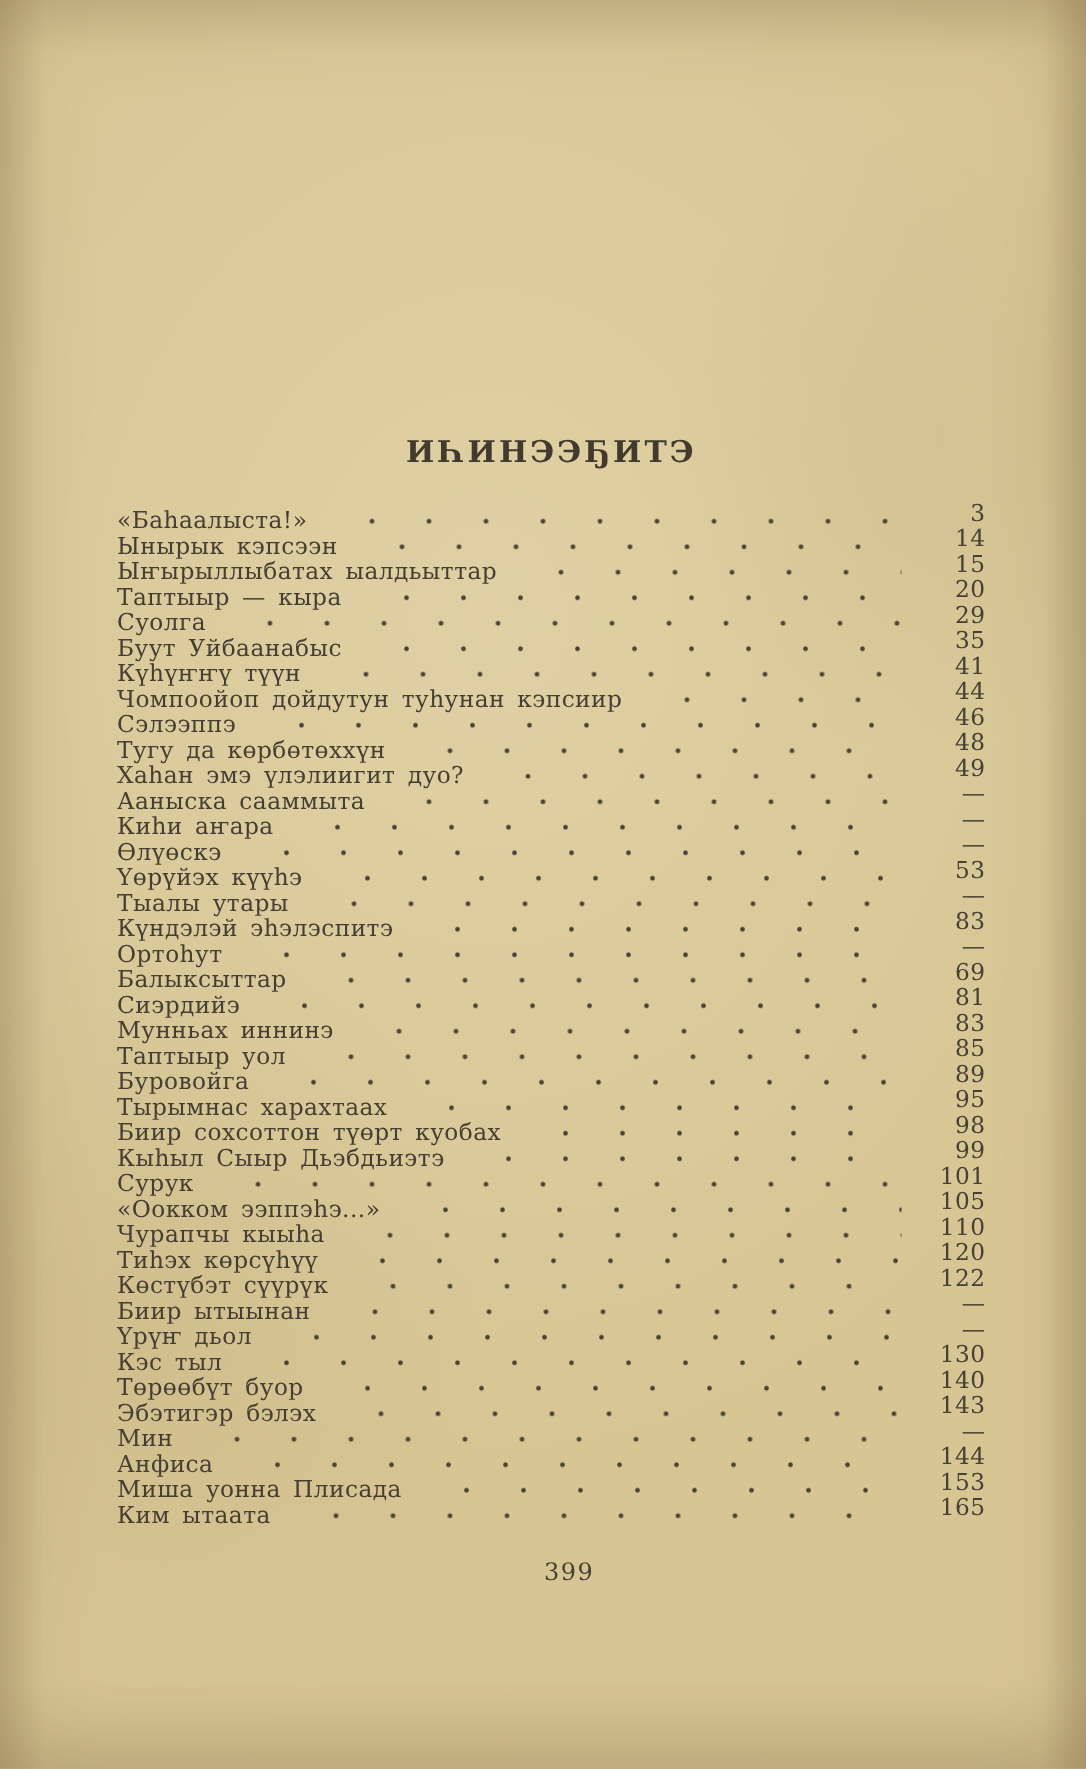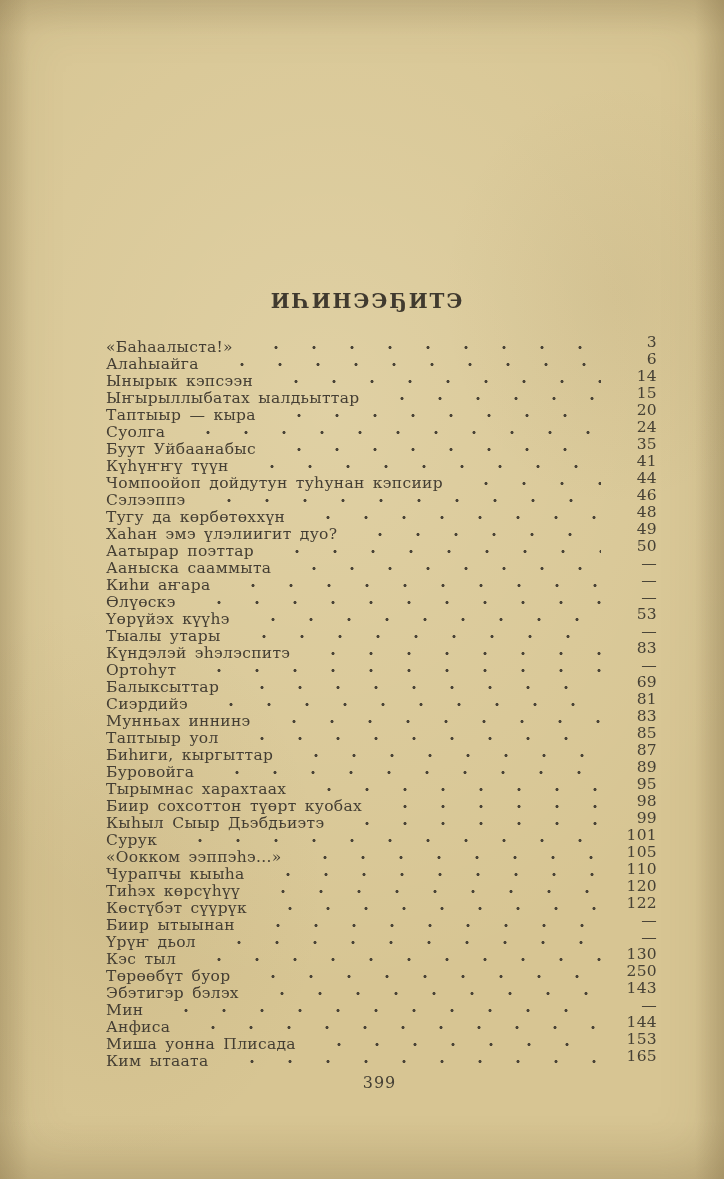--- a/index.html
+++ b/index.html
@@ -48,40 +48,39 @@
     align-items:baseline;
     height:17px;
     line-height:17px;
     font-size:15.5px;
     letter-spacing:0.3px;
     word-spacing:3px;
     white-space:nowrap;
   }
   .toc-title{
     flex:none;
-    margin-left:28px;
   }
   .toc-leader{
     flex:1 1 auto;
     align-self:stretch;
     margin:0 10px 0 18px;
     background-image:radial-gradient(circle, var(--dot) 1.2px, rgba(74,68,55,0) 1.9px);
     background-size:38px 17px;
     background-position:6px 58%;
     background-repeat:repeat-x;
   }
   .toc-page{
     flex:none;
     width:46px;
     text-align:right;
     transform:translateY(-5px);
     color:#464135;
   }
   .footer-page-number{
-    margin-top:3px;
+    margin-top:19px;
     text-align:center;
     font-size:16px;
     letter-spacing:1px;
     transform:translateX(12px);
     color:#464135;
   }
 </style>
 </head>
 <body>
 
@@ -89,43 +88,38 @@
   <div class="content">
     <h1 class="heading">ИҺИНЭЭҔИТЭ</h1>
 
     <div class="toc">
         <div class="toc-row">
     <span class="toc-title">«Баһаалыста!»</span>
     <span class="toc-leader"></span>
     <span class="toc-page">3</span>
   </div>
         <div class="toc-row">
-    <span class="toc-title">Алаһыайга</span>
-    <span class="toc-leader"></span>
-    <span class="toc-page">6</span>
-  </div>
-        <div class="toc-row">
     <span class="toc-title">Ынырык кэпсээн</span>
     <span class="toc-leader"></span>
     <span class="toc-page">14</span>
   </div>
         <div class="toc-row">
     <span class="toc-title">Ыҥырыллыбатах ыалдьыттар</span>
     <span class="toc-leader"></span>
     <span class="toc-page">15</span>
   </div>
         <div class="toc-row">
     <span class="toc-title">Таптыыр — кыра</span>
     <span class="toc-leader"></span>
     <span class="toc-page">20</span>
   </div>
         <div class="toc-row">
     <span class="toc-title">Суолга</span>
     <span class="toc-leader"></span>
-    <span class="toc-page">24</span>
+    <span class="toc-page">29</span>
   </div>
         <div class="toc-row">
     <span class="toc-title">Буут Уйбаанабыс</span>
     <span class="toc-leader"></span>
     <span class="toc-page">35</span>
   </div>
         <div class="toc-row">
     <span class="toc-title">Күһүҥҥү түүн</span>
     <span class="toc-leader"></span>
     <span class="toc-page">41</span>
@@ -144,25 +138,20 @@
     <span class="toc-title">Тугу да көрбөтөххүн</span>
     <span class="toc-leader"></span>
     <span class="toc-page">48</span>
   </div>
         <div class="toc-row">
     <span class="toc-title">Хаһан эмэ үлэлиигит дуо?</span>
     <span class="toc-leader"></span>
     <span class="toc-page">49</span>
   </div>
         <div class="toc-row">
-    <span class="toc-title">Аатырар поэттар</span>
-    <span class="toc-leader"></span>
-    <span class="toc-page">50</span>
-  </div>
-        <div class="toc-row">
     <span class="toc-title">Ааныска сааммыта</span>
     <span class="toc-leader"></span>
     <span class="toc-page">—</span>
   </div>
         <div class="toc-row">
     <span class="toc-title">Киһи аҥара</span>
     <span class="toc-leader"></span>
     <span class="toc-page">—</span>
   </div>
         <div class="toc-row">
@@ -204,25 +193,20 @@
     <span class="toc-title">Мунньах иннинэ</span>
     <span class="toc-leader"></span>
     <span class="toc-page">83</span>
   </div>
         <div class="toc-row">
     <span class="toc-title">Таптыыр уол</span>
     <span class="toc-leader"></span>
     <span class="toc-page">85</span>
   </div>
         <div class="toc-row">
-    <span class="toc-title">Биһиги, кыргыттар</span>
-    <span class="toc-leader"></span>
-    <span class="toc-page">87</span>
-  </div>
-        <div class="toc-row">
     <span class="toc-title">Буровойга</span>
     <span class="toc-leader"></span>
     <span class="toc-page">89</span>
   </div>
         <div class="toc-row">
     <span class="toc-title">Тырымнас харахтаах</span>
     <span class="toc-leader"></span>
     <span class="toc-page">95</span>
   </div>
         <div class="toc-row">
@@ -271,21 +255,21 @@
     <span class="toc-page">—</span>
   </div>
         <div class="toc-row">
     <span class="toc-title">Кэс тыл</span>
     <span class="toc-leader"></span>
     <span class="toc-page">130</span>
   </div>
         <div class="toc-row">
     <span class="toc-title">Төрөөбүт буор</span>
     <span class="toc-leader"></span>
-    <span class="toc-page">250</span>
+    <span class="toc-page">140</span>
   </div>
         <div class="toc-row">
     <span class="toc-title">Эбэтигэр бэлэх</span>
     <span class="toc-leader"></span>
     <span class="toc-page">143</span>
   </div>
         <div class="toc-row">
     <span class="toc-title">Мин</span>
     <span class="toc-leader"></span>
     <span class="toc-page">—</span>

